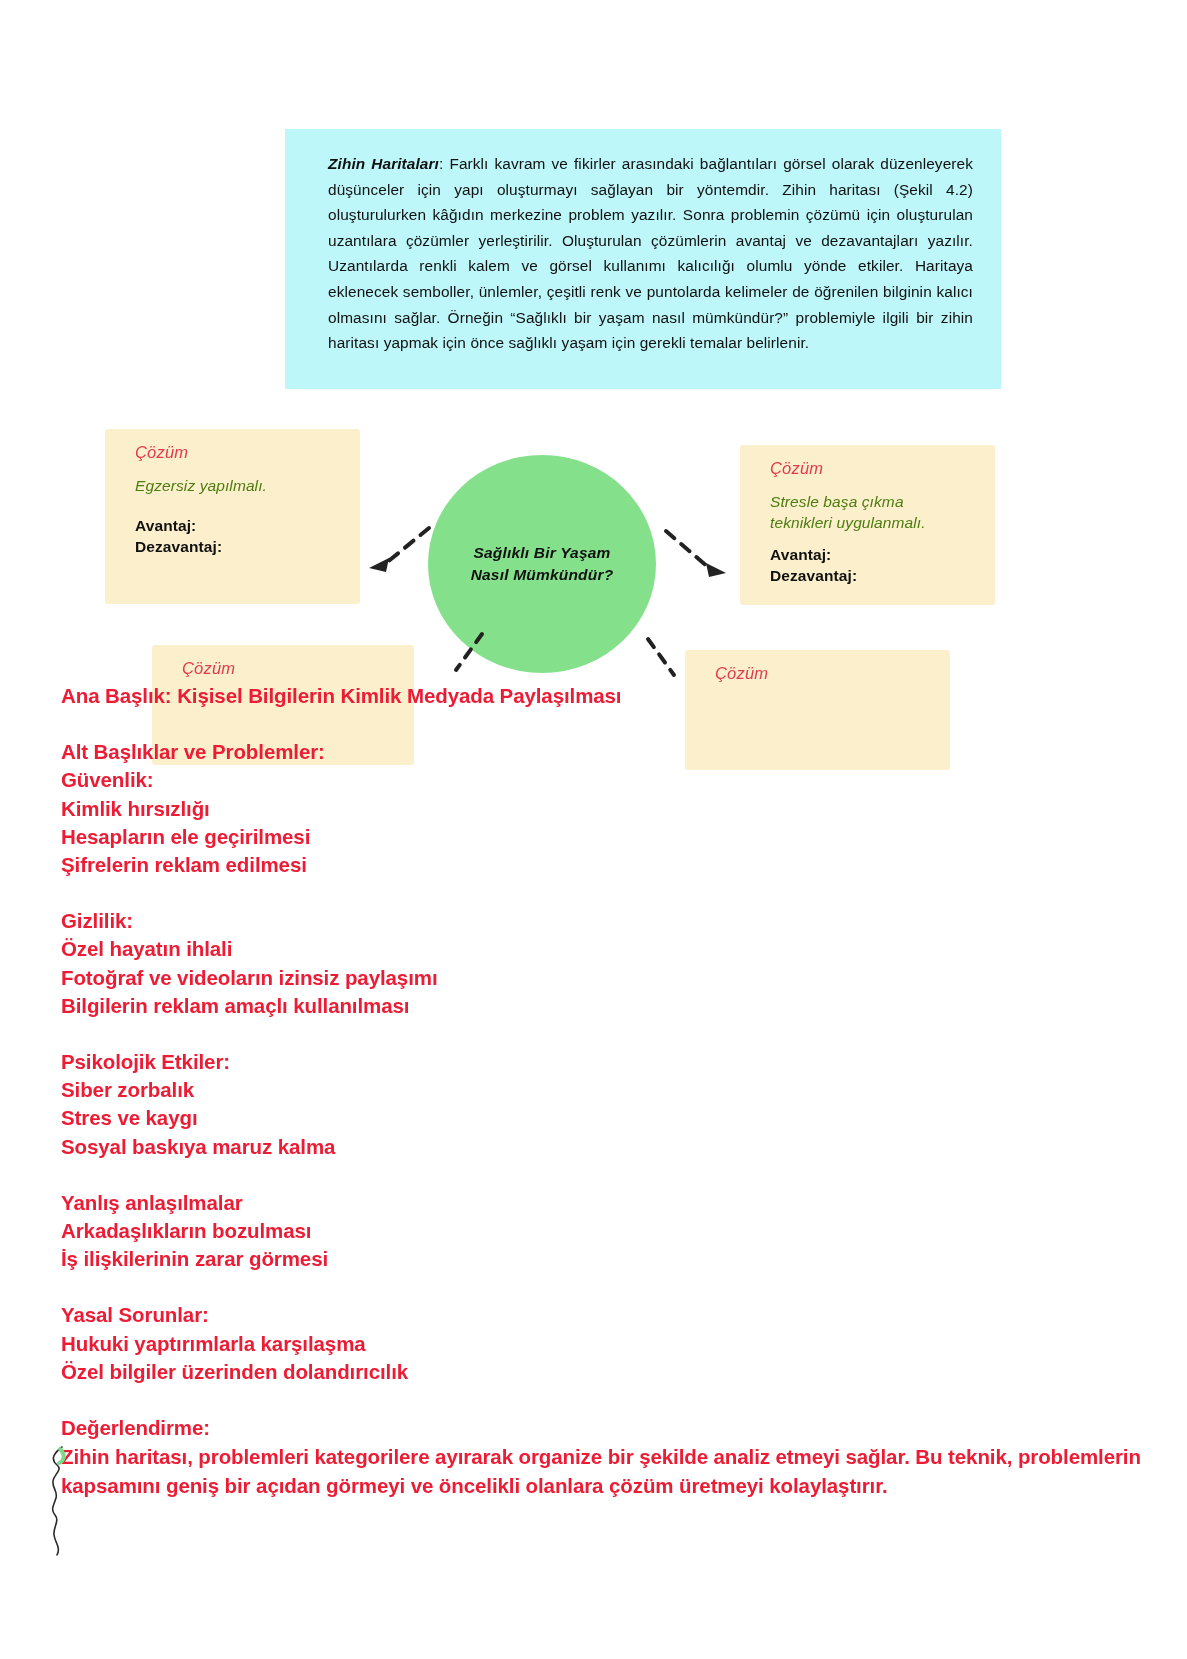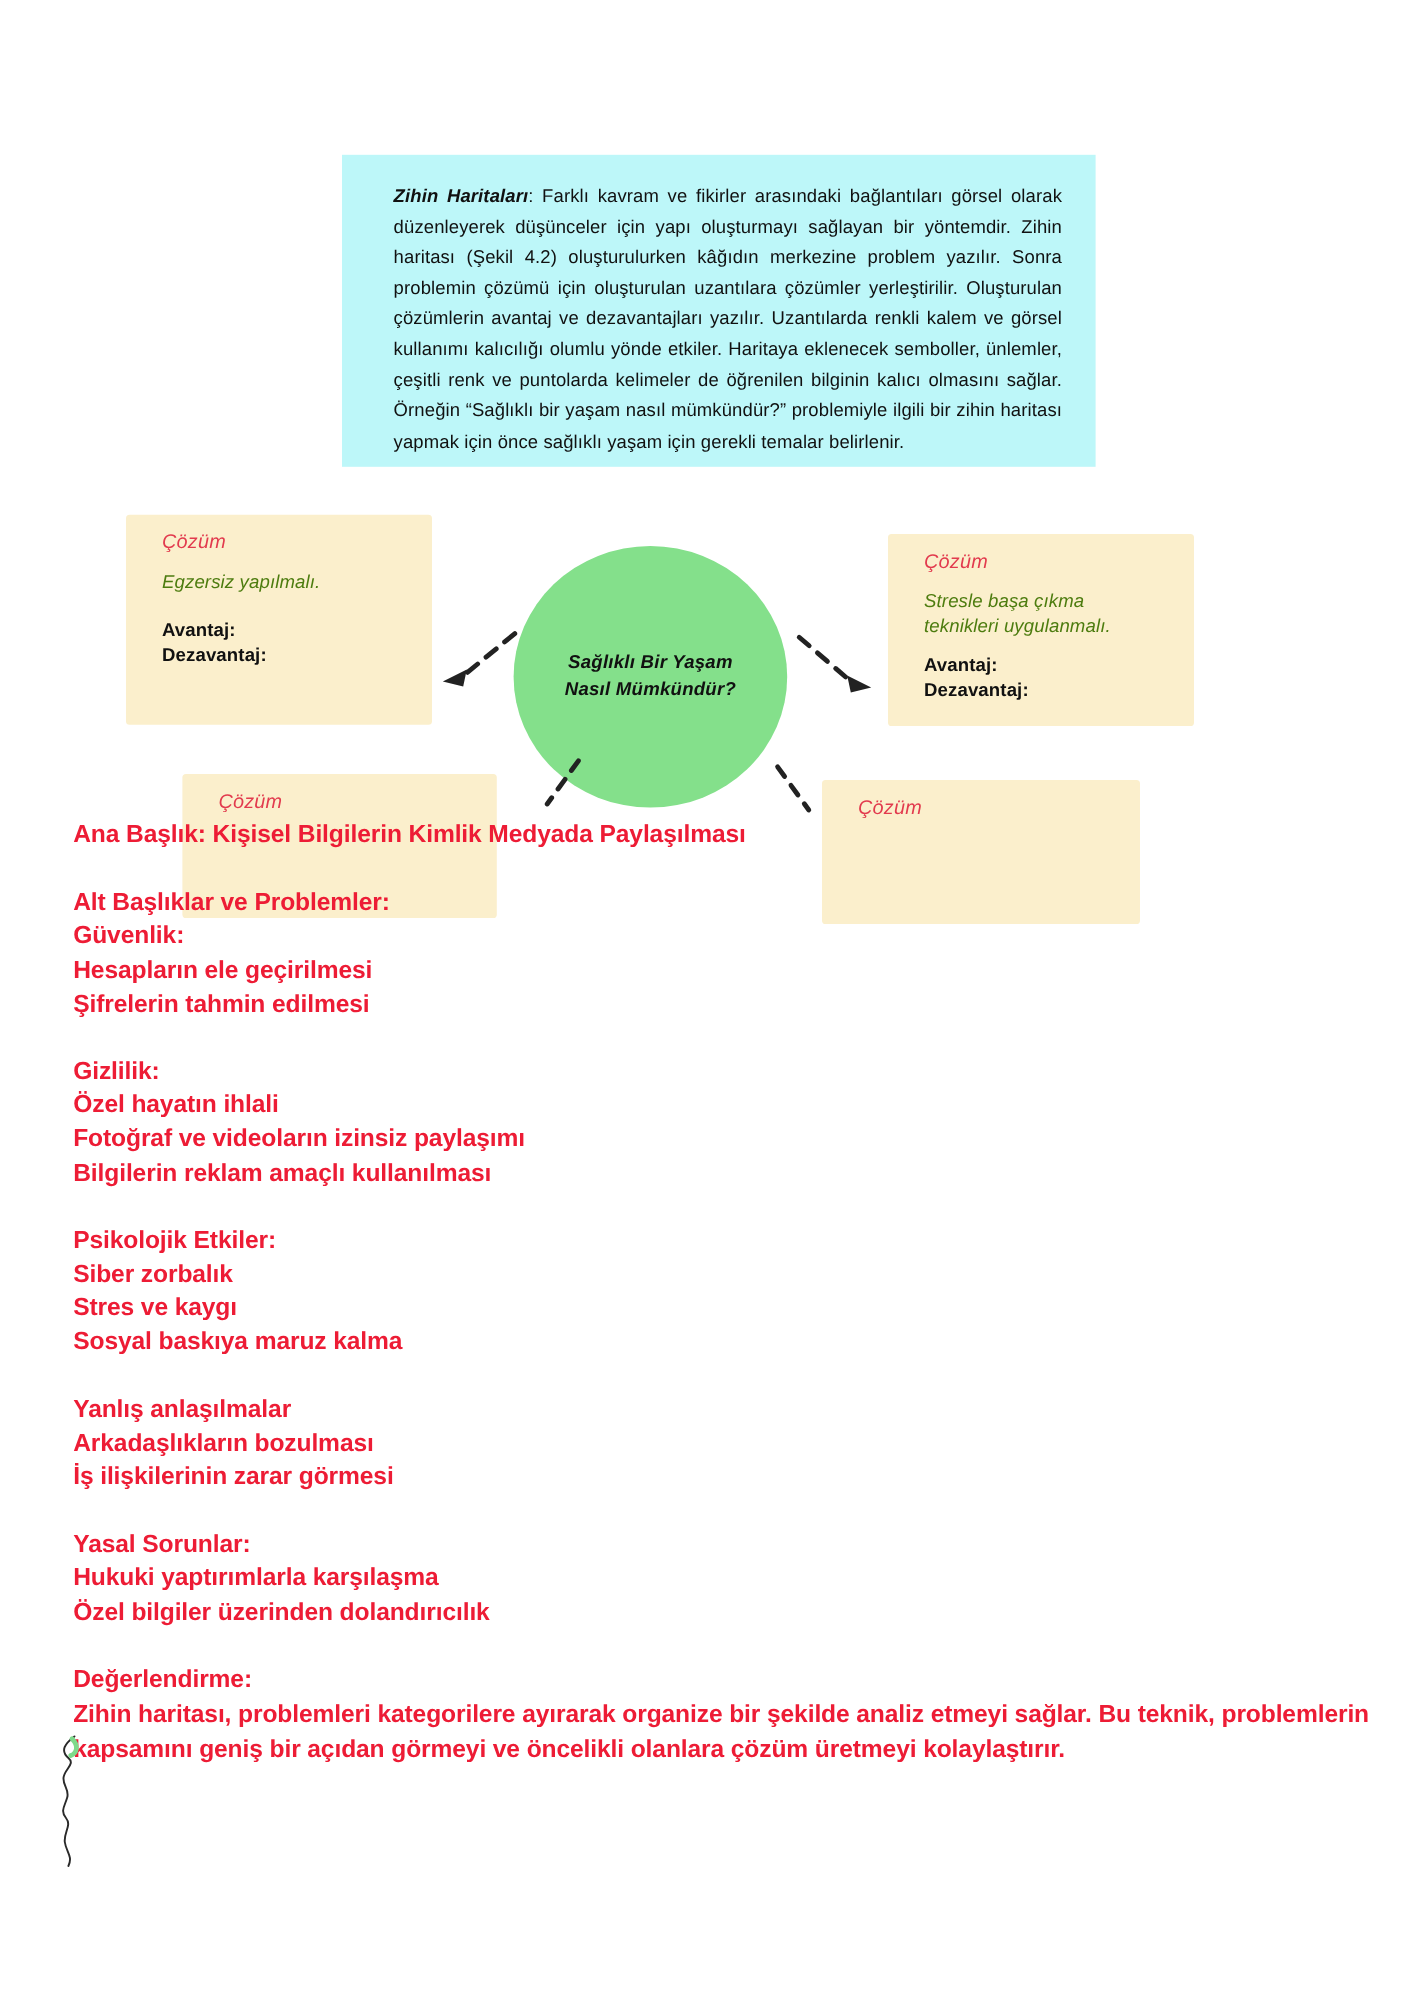--- a/index.html
+++ b/index.html
@@ -8,21 +8,21 @@
     background:#ffffff;
     font-family:"Liberation Sans", sans-serif;
     position:relative;
     overflow:hidden;
   }
 
   
   #info-box{
     position:absolute;
     left:285px; top:129px;
-    width:628px; height:260px;
+    width:716px; height:260px;
     background:var(--cyan,#bdf7f9);
     box-sizing:border-box;
     padding:22px 28px 18px 43px;
   }
   #info-text{
     font-size:15.4px;
     line-height:25.6px;
     color:#111;
     text-align:justify;
     text-justify:inter-word;
@@ -188,22 +188,23 @@
 </div>
 
 <div id="red-notes" style="color: rgb(237, 28, 53);">
 
   <div class="ln">Ana Başlık: Kişisel Bilgilerin Kimlik Medyada Paylaşılması</div>
   <div class="gap"></div>
 
   <div class="ln">Alt Başlıklar ve Problemler:</div>
 
   <div class="ln">Güvenlik:</div>
+  <div class="ln">Kimlik hırsızlığı</div>
   <div class="ln">Hesapların ele geçirilmesi</div>
-  <div class="ln">Şifrelerin tahmin edilmesi</div>
+  <div class="ln">Şifrelerin reklam edilmesi</div>
   <div class="gap"></div>
 
   <div class="ln">Gizlilik:</div>
   <div class="ln">Özel hayatın ihlali</div>
   <div class="ln">Fotoğraf ve videoların izinsiz paylaşımı</div>
   <div class="ln">Bilgilerin reklam amaçlı kullanılması</div>
   <div class="gap"></div>
 
   <div class="ln">Psikolojik Etkiler:</div>
   <div class="ln">Siber zorbalık</div>

